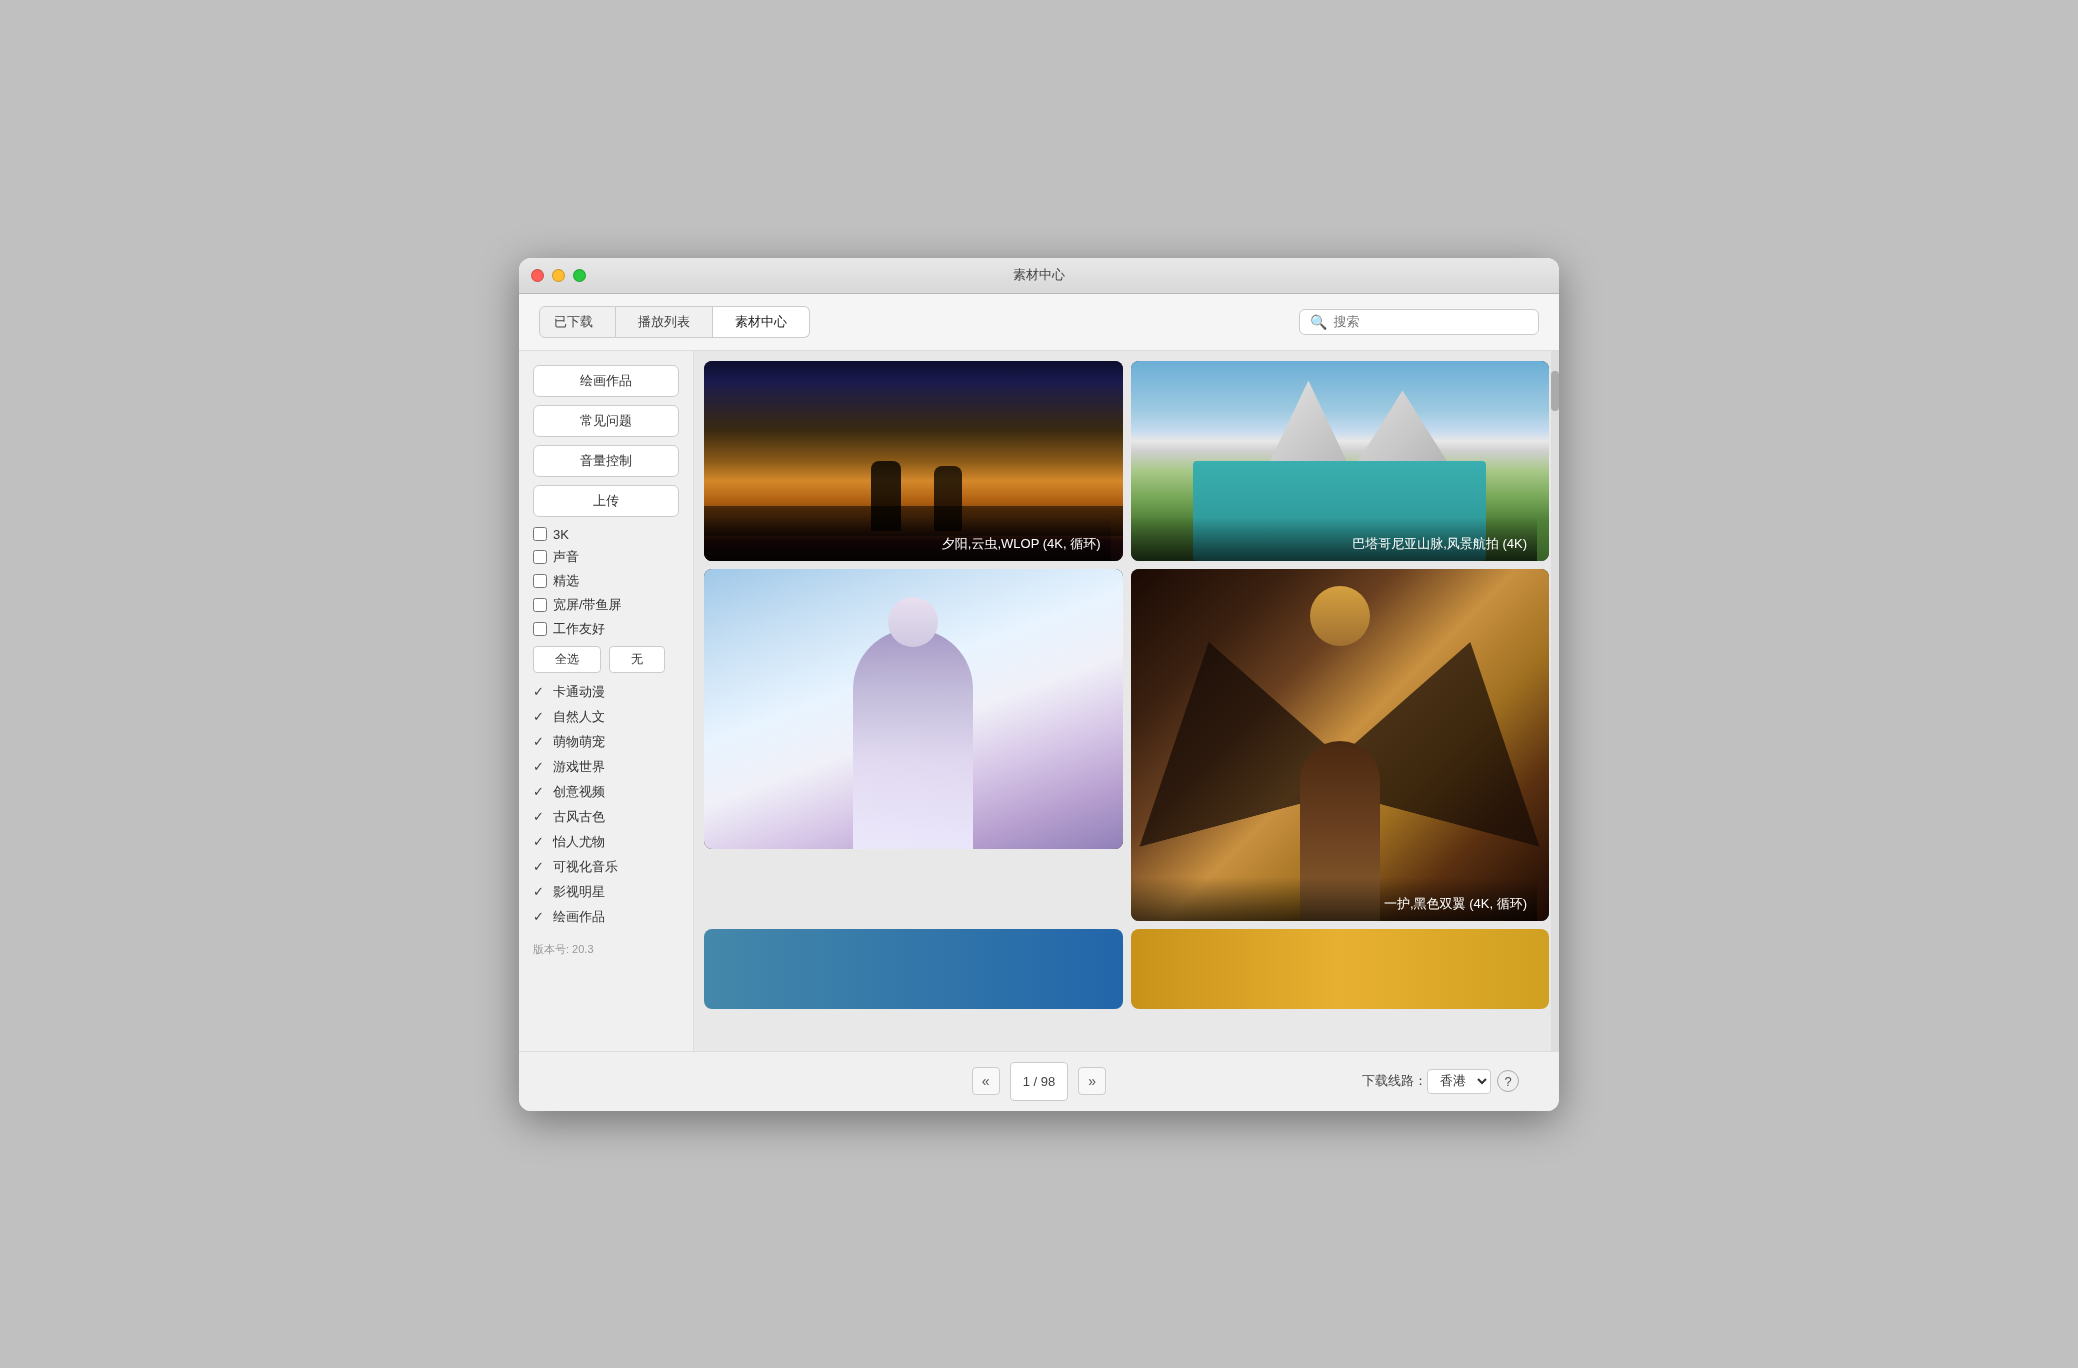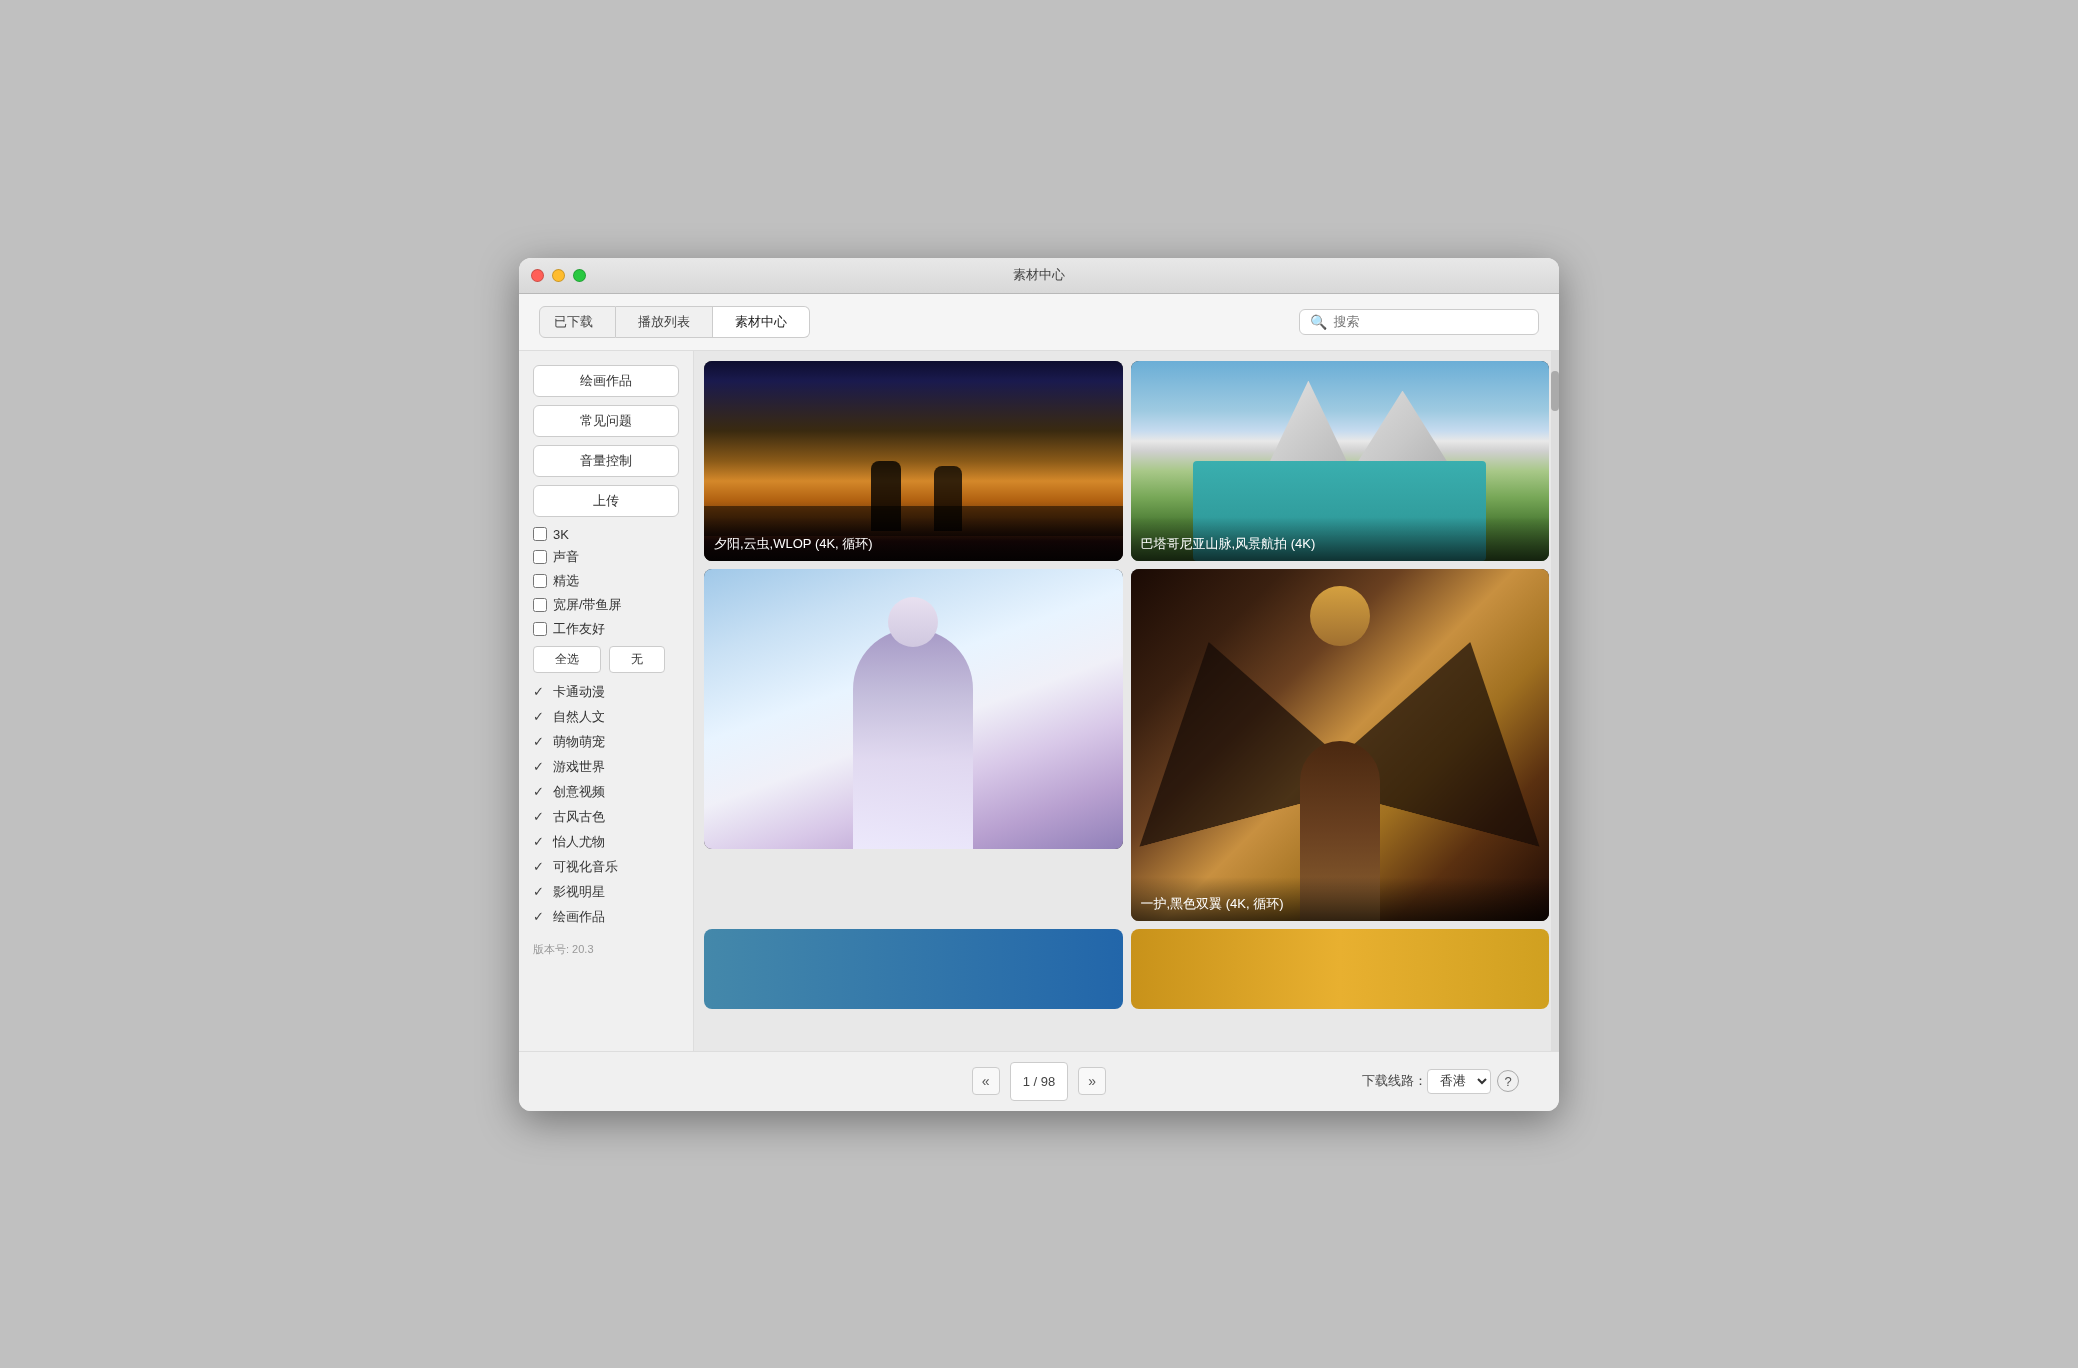--- a/index.html
+++ b/index.html
@@ -186,26 +186,26 @@
       position: relative;
       border-radius: 8px;
       overflow: hidden;
       cursor: pointer;
       background: #333;
     }
     .card-label {
       position: absolute;
       bottom: 0;
       left: 0;
-      right: 0;
+      right: 12px;
       background: linear-gradient(transparent, rgba(0,0,0,0.65));
       color: #fff;
       font-size: 13px;
       padding: 18px 10px 8px;
-      text-align: left;
+      text-align: right;
     }
     .bottom-bar {
       display: flex;
       align-items: center;
       justify-content: center;
       padding: 10px 20px;
       background: #f0f0f0;
       border-top: 1px solid #ddd;
       position: relative;
     }

